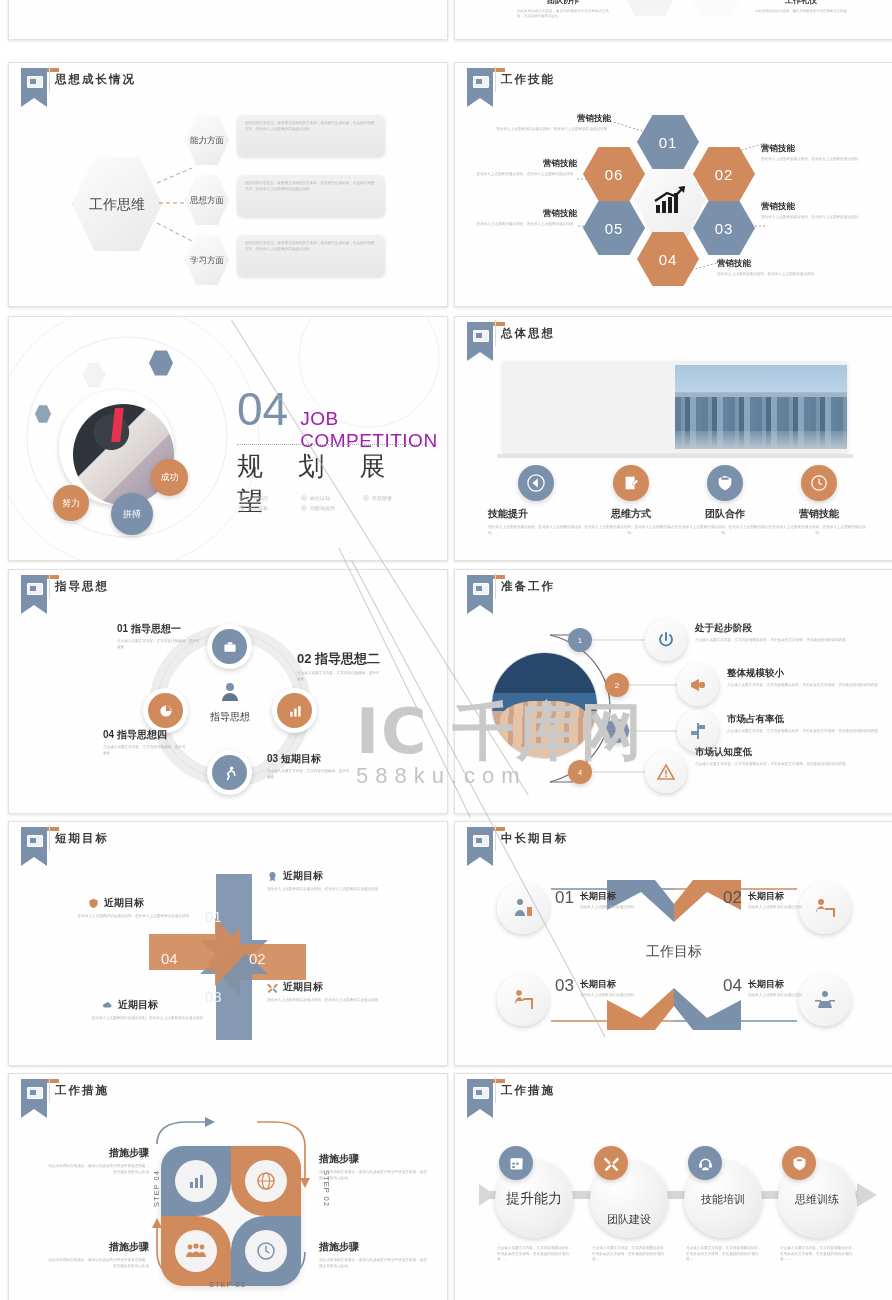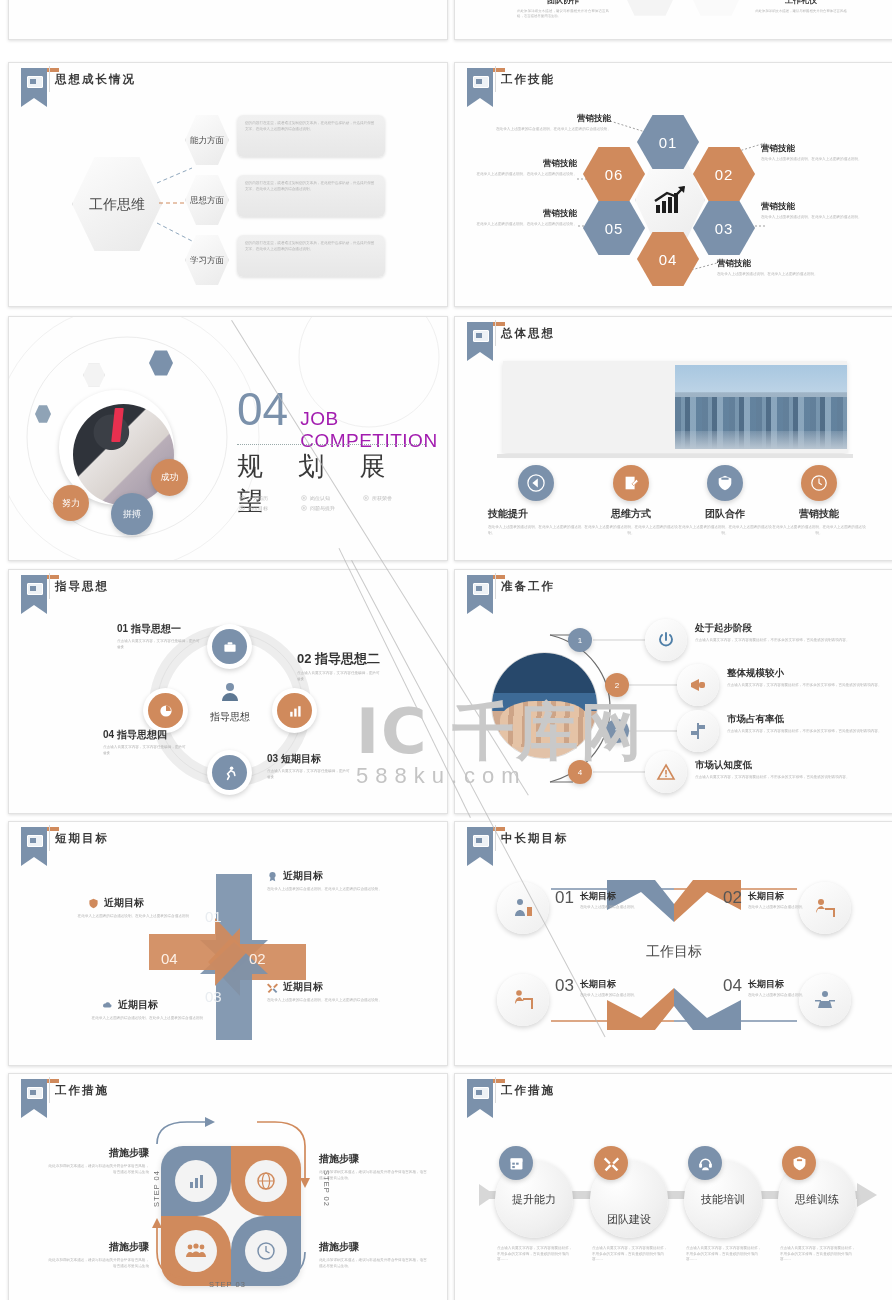--- a/index.html
+++ b/index.html
@@ -520,21 +520,21 @@
         <div class="tiny2" style="margin-top:3px;">点击输入简要文字内容，文字内容需要括精炼，不用多余的文字修饰，言简意赅的说明该项内容。</div>
       </div>
       <div style="position:absolute;left:272px;top:97px;width:160px;">
         <div style="font-size:9.5px;font-weight:700;color:#333;">整体规模较小</div>
         <div class="tiny2" style="margin-top:3px;">点击输入简要文字内容，文字内容需要括精炼，不用多余的文字修饰，言简意赅的说明该项内容。</div>
       </div>
       <div style="position:absolute;left:272px;top:143px;width:160px;">
         <div style="font-size:9.5px;font-weight:700;color:#333;">市场占有率低</div>
         <div class="tiny2" style="margin-top:3px;">点击输入简要文字内容，文字内容需要括精炼，不用多余的文字修饰，言简意赅的说明该项内容。</div>
       </div>
-      <div style="position:absolute;left:240px;top:189px;width:172px;font-family:Liberation Mono, monospace;">
+      <div style="position:absolute;left:240px;top:176px;width:172px;font-family:Liberation Mono, monospace;">
         <div style="font-size:9.5px;font-weight:700;color:#333;">市场认知度低</div>
         <div class="tiny2" style="margin-top:3px;">点击输入简要文字内容，文字内容需要括精炼，不用多余的文字修饰，言简意赅的说明该项内容。</div>
       </div>
     </div>
   </div>
 
   <div class="slide" style="left:8px;top:821px;width:438px;height:243px;">
     <div class="slide-inner">
       <div class="ribbon">
         <div class="tab"></div>
@@ -771,21 +771,21 @@
       <div class="title-rule"></div>
       <div class="slide-title">工作措施</div>
 
       <svg style="position:absolute;left:0;top:0;" width="438" height="243">
         <rect x="28" y="117" width="380" height="8" fill="#d7d7d7"></rect>
         <path d="M24 110 L40 121 L24 132 z" fill="#d7d7d7"></path>
         <path d="M402 109 L422 121 L402 133 z" fill="#d7d7d7"></path>
       </svg>
 
       <div class="circ shadowball" style="left:40px;top:86px;width:78px;height:78px;background:radial-gradient(circle at 34% 30%,#fff 0%,#f0f0f0 62%,#e3e3e3 100%);">
-        <span style="font-size:11px;color:#3a3a3a;">提升能力</span>
+        <span style="font-size:14px;color:#3a3a3a;">提升能力</span>
       </div>
       <div class="circ shadowball" style="left:44px;top:72px;width:34px;height:34px;background:#7b91ab;">
         <svg width="17" height="17" viewBox="0 0 20 20">
             <rect x="3" y="4" width="14" height="13" rx="1.5" fill="#fff"></rect>
             <rect x="3" y="4" width="14" height="4" fill="#fff"></rect>
             <rect x="5" y="9" width="3" height="2.4" fill="#7b91ab"></rect>
             <rect x="9.5" y="9" width="3" height="2.4" fill="#7b91ab"></rect>
             <rect x="5" y="13" width="3" height="2.4" fill="#7b91ab"></rect>
           </svg>
       </div>

